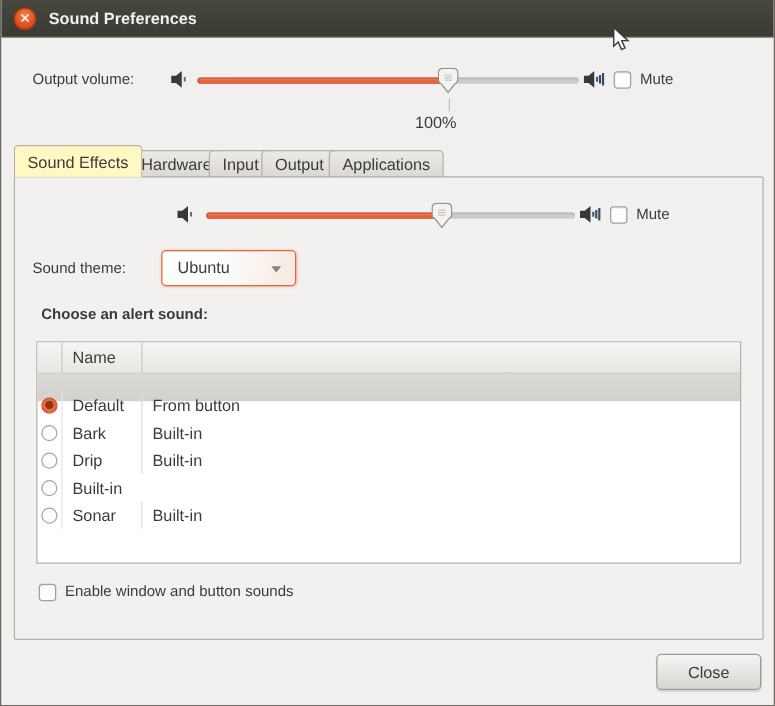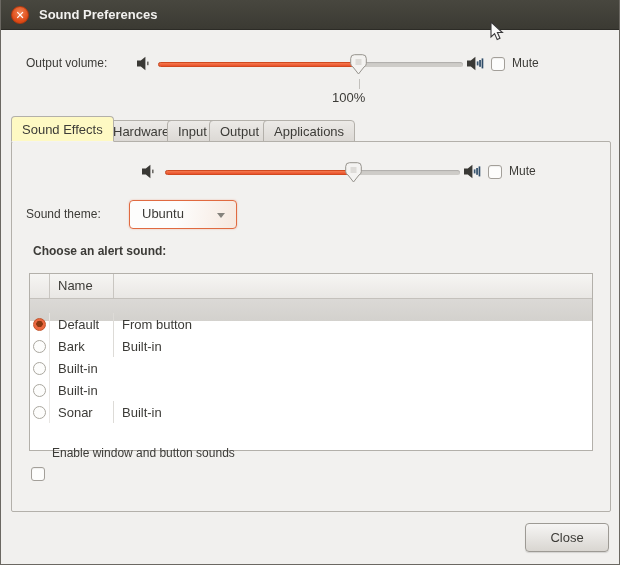--- a/index.html
+++ b/index.html
@@ -166,39 +166,40 @@
       <div class="td c0">
           <span class="radio"></span>
         </div>
       <div class="td c1">Bark</div>
       <div class="td c2">Built-in</div>
     </div>
     <div class="trow">
       <div class="td c0">
           <span class="radio"></span>
         </div>
+      <div class="td c1">Drip</div>
       <div class="td c2">Built-in</div>
     </div>
     <div class="trow">
       <div class="td c0">
           <span class="radio"></span>
         </div>
       <div class="td c2">Built-in</div>
     </div>
     <div class="trow">
       <div class="td c0">
           <span class="radio"></span>
         </div>
       <div class="td c1">Sonar</div>
       <div class="td c2">Built-in</div>
     </div>
   </div>
 
   <div class="checkbox" style="left:30px;top:467px;z-index:2;"></div>
-  <span class="lbl" style="left:51px;top:446px;z-index:2;">Enable window and button sounds</span>
+  <span class="lbl" style="left:51px;top:466px;z-index:2;">Enable window and button sounds</span>
 
   <div class="push-btn">Close</div>
 
   <svg class="cursor" width="14" height="21" viewBox="0 0 14 21">
     <path d="M1 1 L1 16 L4.6 12.6 L7.2 18.6 L10 17.3 L7.4 11.5 L12.4 11.5 Z" fill="#fbfbfb" stroke="#39383a" stroke-width="1.1"></path>
   </svg>
 
 </div>
 
 </body></html>

